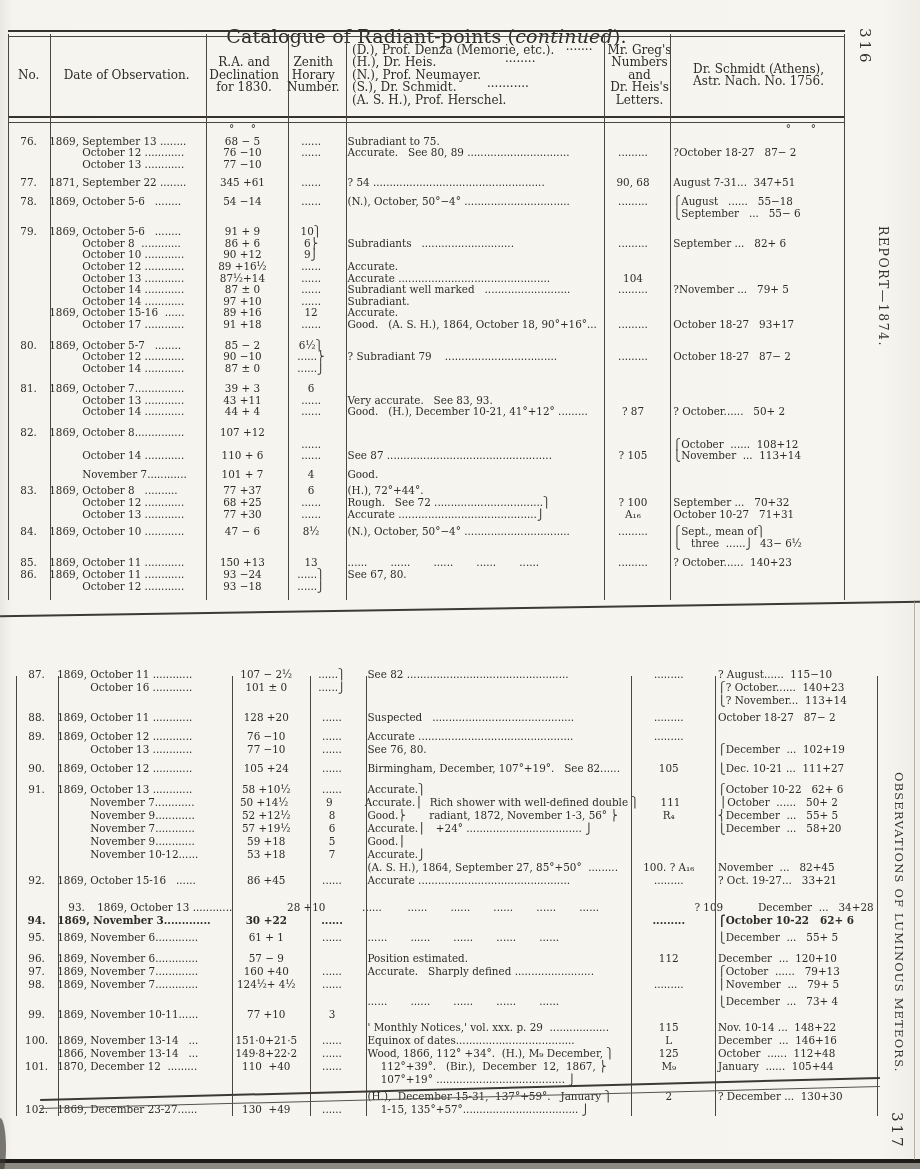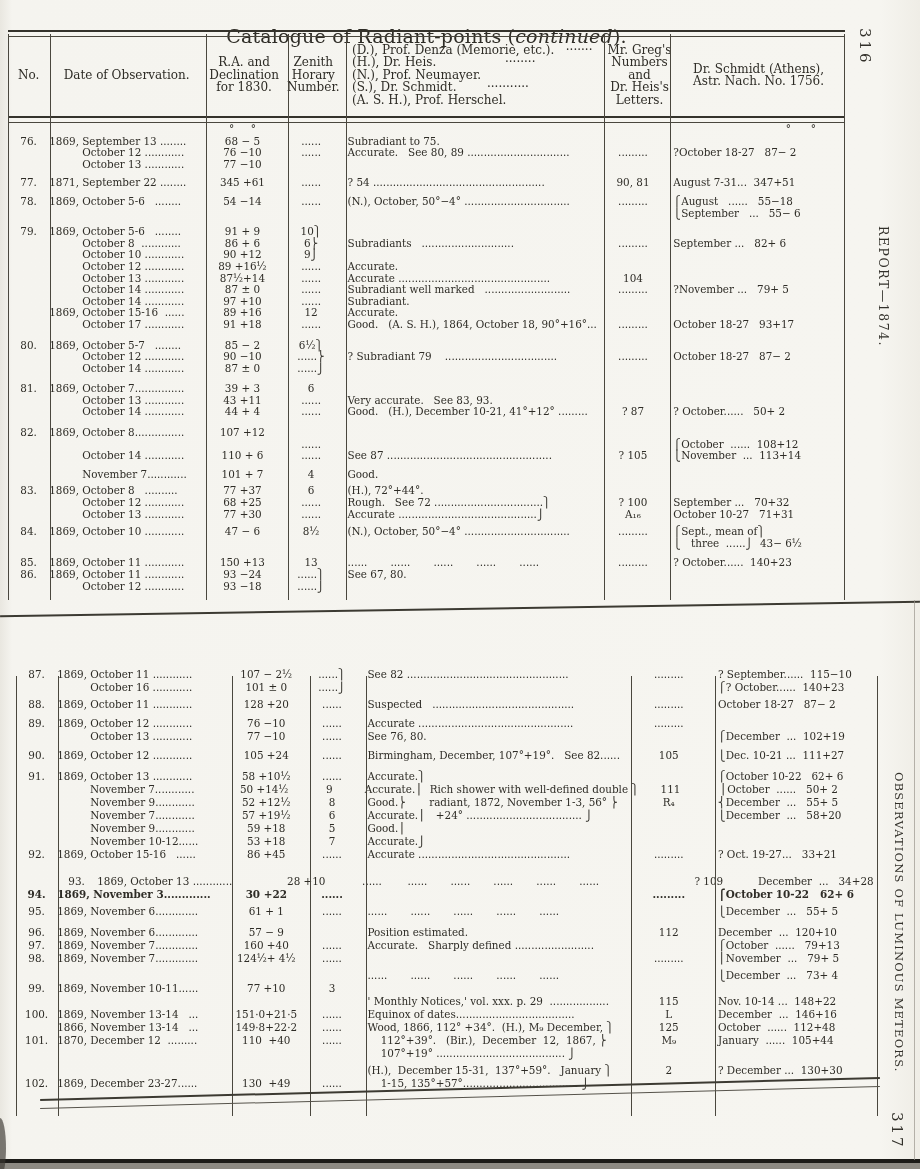--- a/index.html
+++ b/index.html
@@ -117,21 +117,21 @@
           <div class="c c-schmidt"></div>
         </div>
       </div>
       <div class="block" style="margin-top: 7px;">
         <div class="ln">
           <div class="c c-no">77.</div>
           <div class="c c-date">1871, September 22 ........</div>
           <div class="c c-ra">345 +61</div>
           <div class="c c-zen">......</div>
           <div class="c c-note">? 54 ....................................................</div>
-          <div class="c c-greg">90, 81</div>
+          <div class="c c-greg">90, 68</div>
           <div class="c c-schmidt">August 7-31...  347+51</div>
         </div>
       </div>
       <div class="block" style="margin-top: 7px;">
         <div class="ln">
           <div class="c c-no">78.</div>
           <div class="c c-date">1869, October 5-6   ........</div>
           <div class="c c-ra">54 −14</div>
           <div class="c c-zen">......</div>
           <div class="c c-note">(N.), October, 50°−4° ................................</div>
@@ -425,30 +425,39 @@
 <div class="tbl" id="t2">
   <div class="tdata" id="t2-data">
       <div class="block" style="margin-top: 0px;">
         <div class="ln">
           <div class="c c-no">87.</div>
           <div class="c c-date">1869, October 11 ............</div>
           <div class="c c-ra">107 − 2½</div>
           <div class="c c-zen">......⎫</div>
           <div class="c c-note">See 82 .................................................</div>
           <div class="c c-greg">.........</div>
-          <div class="c c-schmidt">? September......  115−10</div>
+          <div class="c c-schmidt">? August......  115−10</div>
         </div>
         <div class="ln">
           <div class="c c-no"></div>
           <div class="c c-date">          October 16 ............</div>
           <div class="c c-ra">101 ± 0</div>
           <div class="c c-zen">......⎭</div>
           <div class="c c-note"></div>
           <div class="c c-greg"></div>
           <div class="c c-schmidt">⎧? October......  140+23</div>
+        </div>
+        <div class="ln">
+          <div class="c c-no"></div>
+          <div class="c c-date"></div>
+          <div class="c c-ra"></div>
+          <div class="c c-zen"></div>
+          <div class="c c-note"></div>
+          <div class="c c-greg"></div>
+          <div class="c c-schmidt">⎩? November...  113+14</div>
         </div>
       </div>
       <div class="block" style="margin-top: 4px;">
         <div class="ln">
           <div class="c c-no">88.</div>
           <div class="c c-date">1869, October 11 ............</div>
           <div class="c c-ra">128 +20</div>
           <div class="c c-zen">......</div>
           <div class="c c-note">Suspected   ...........................................</div>
           <div class="c c-greg">.........</div>
@@ -533,20 +542,29 @@
           <div class="c c-schmidt"></div>
         </div>
         <div class="ln">
           <div class="c c-no"></div>
           <div class="c c-date">          November 10-12......</div>
           <div class="c c-ra">53 +18</div>
           <div class="c c-zen">7</div>
           <div class="c c-note">Accurate.⎭</div>
           <div class="c c-greg"></div>
           <div class="c c-schmidt"></div>
+        </div>
+        <div class="ln">
+          <div class="c c-no"></div>
+          <div class="c c-date"></div>
+          <div class="c c-ra"></div>
+          <div class="c c-zen"></div>
+          <div class="c c-note">(A. S. H.), 1864, September 27, 85°+50°  .........</div>
+          <div class="c c-greg">100. ? A₁₆</div>
+          <div class="c c-schmidt">November  ...   82+45</div>
         </div>
       </div>
       <div class="block" style="margin-top: 0px;">
         <div class="ln">
           <div class="c c-no">92.</div>
           <div class="c c-date">1869, October 15-16   ......</div>
           <div class="c c-ra">86 +45</div>
           <div class="c c-zen">......</div>
           <div class="c c-note">Accurate ..............................................</div>
           <div class="c c-greg">.........</div>

